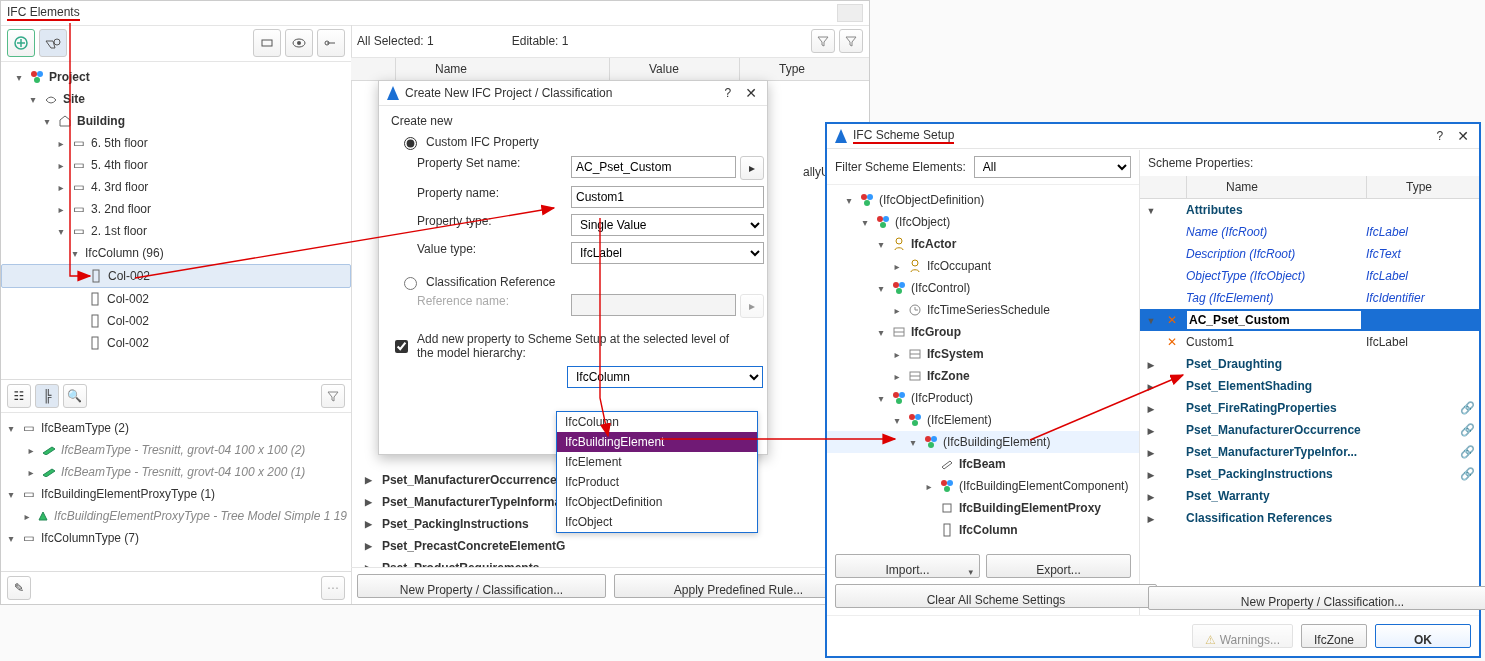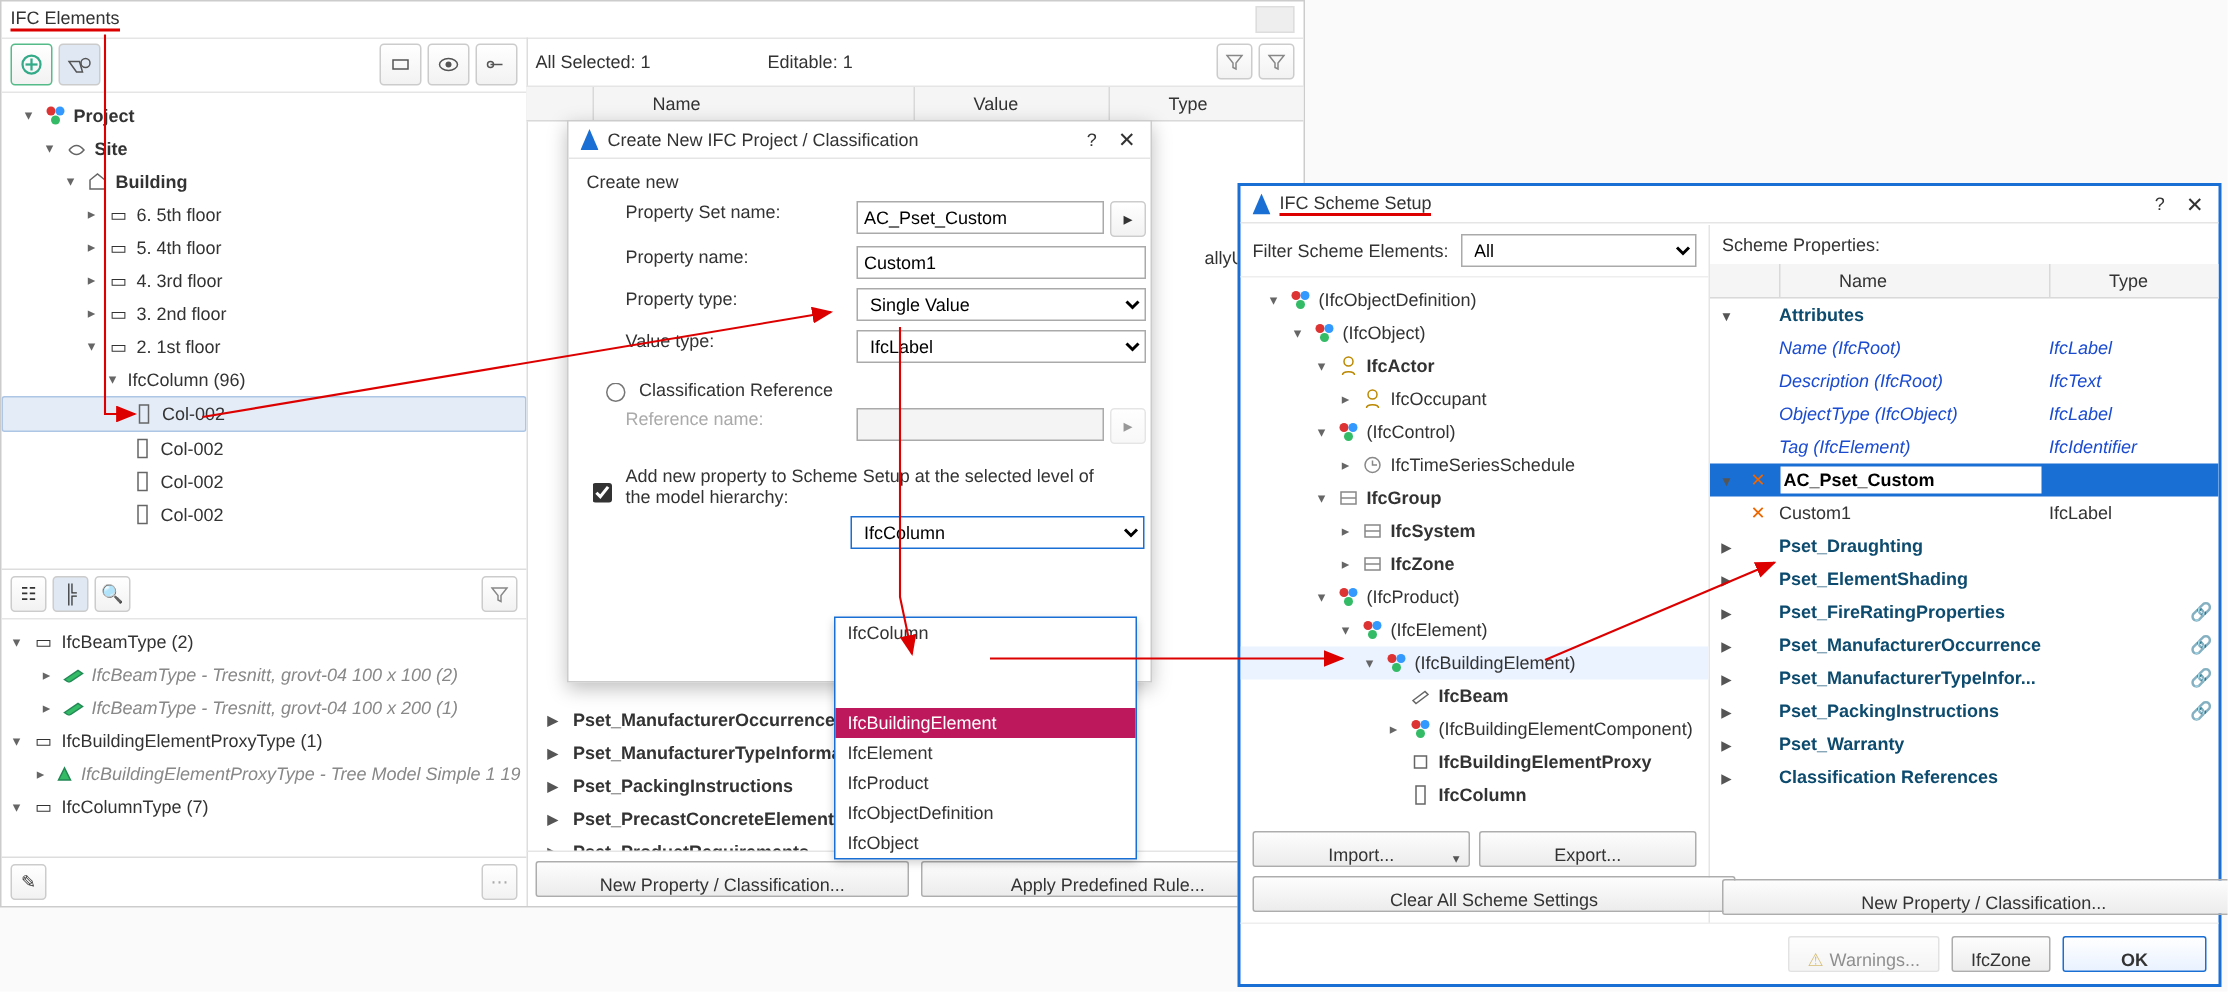--- a/index.html
+++ b/index.html
@@ -67,21 +67,21 @@
   .section { padding:8px 12px; }
   .bold { font-weight:600; }
   .blue { color:#0c4a6e; }
   .blue-it { color:#1a4bd0; font-style:italic; }
   .red-underline { border-bottom:2px solid #d00; }
   .arrow-svg {pointer-events:none;}
   .dd-list {
     position:absolute; background:#fff; border:1px solid #1a6fd4; box-shadow:0 2px 6px rgba(0,0,0,.2);
   }
   .dd-item { padding:3px 8px; }
-  .dd-item.sel { background:#be185d; color:#fff;margin-top:40px; }
+  .dd-item.sel { background:#701a75; color:#fff; }
   .tiny-tri { font-size:9px; color:#555; }
   .footer-row {display:flex; gap:8px; padding:6px; border-top:1px solid #e5e5e5;}
   .ico svg {display:block}
   .col-row {display:flex;align-items:center;gap:6px;height:22px;padding:0 4px;}
   .tri-right::before{content:"▶";font-size:9px;color:#555;margin-right:4px;}
   .ico-col {width:14px;display:inline-block;text-align:center;}
   .defarrow .line{stroke:#d00;stroke-width:1.4;fill:none;}
   .defarrow .head{fill:#d00;}
 </style>
 </head>
@@ -363,20 +363,24 @@
           <path d="M6 0 L12 14 L0 14 Z" fill="#1a6fd4"></path>
         </svg>
       </span>
     <span>Create New IFC Project / Classification</span>
     <span class="spacer"></span>
     <span style="padding:0 6px">?</span>
     <span class="close-x">✕</span>
   </div>
   <div class="section">
     <div style="margin-bottom:6px;">Create new</div>
+    <label style="display:flex;align-items:center;gap:6px;margin:4px 0 6px 8px;">
+      <input type="radio" class="radio" checked="" style="">
+        <span>Custom IFC Property</span>
+    </label>
     <div style="display:grid;grid-template-columns:150px 1fr 24px;gap:6px 4px;margin-left:26px;">
       <span>Property Set name:</span>
       <input class="input" value="AC_Pset_Custom" style="">
       <span class="tbtn small">▸</span>
 
       <span>Property name:</span>
       <input class="input" style="grid-column: 2 / 4;" value="Custom1">
 
       <span>Property type:</span>
       <select class="input" style="grid-column:2/4"><option>Single Value</option></select>
@@ -388,21 +392,21 @@
     <label style="display:flex;align-items:center;gap:6px;margin:10px 0 4px 8px;">
       <input type="radio" class="radio" style="">
         <span>Classification Reference</span>
     </label>
     <div style="display:grid;grid-template-columns:150px 1fr 24px;gap:6px 4px;margin-left:26px;">
       <span class="muted" style="font-style:normal;color:#aaa">Reference name:</span>
       <input class="input" disabled="" style="background: rgb(244, 244, 244);">
       <span class="tbtn small" style="opacity:.5">▸</span>
     </div>
 
-    <label style="display:flex;align-items:flex-end;gap:6px;margin:14px 12px 6px 0;">
+    <label style="display:flex;align-items:center;gap:6px;margin:14px 12px 6px 0;">
       <input type="checkbox" class="check" checked="" style="">
       <span>Add new property to Scheme Setup at the selected level of the model hierarchy:</span>
     </label>
     <div style="margin-left:176px;position:relative;">
       <select class="input" style="width:196px;border-color:#1a6fd4"><option>IfcColumn</option></select>
     </div>
   </div>
 </div>
 
 <div class="dd-list" style="left:556px;top:411px;width:200px;z-index:6;">

